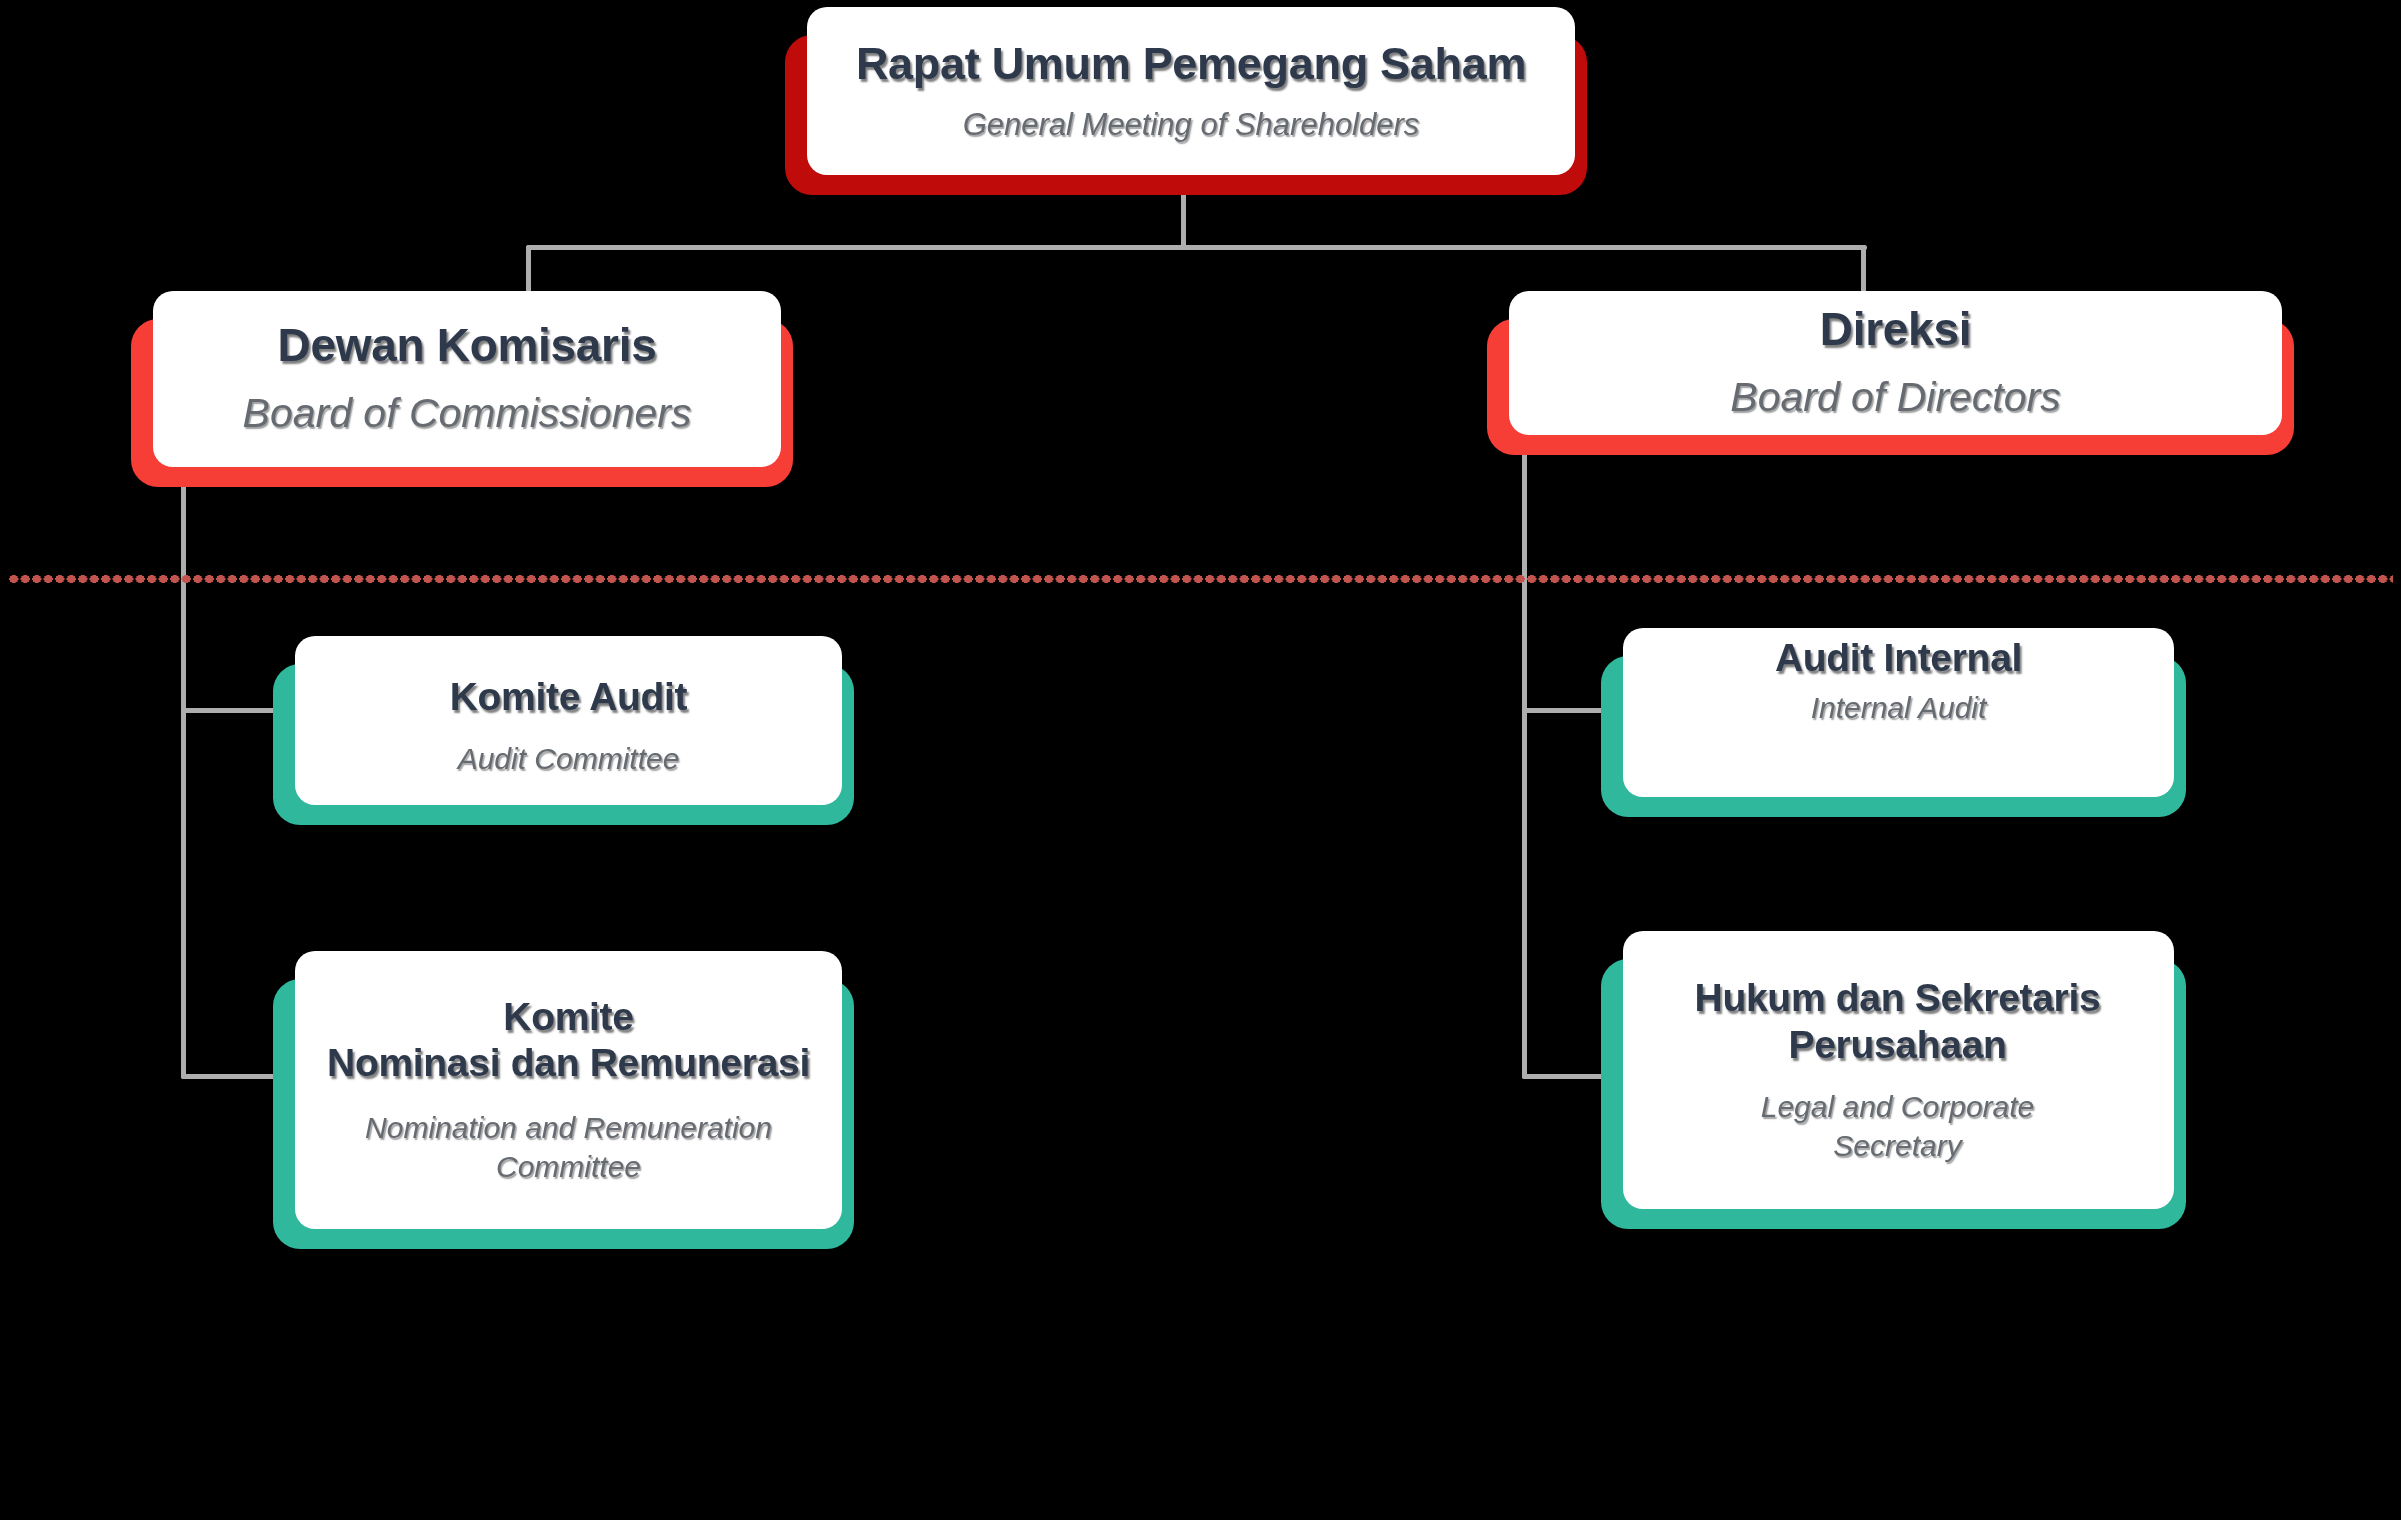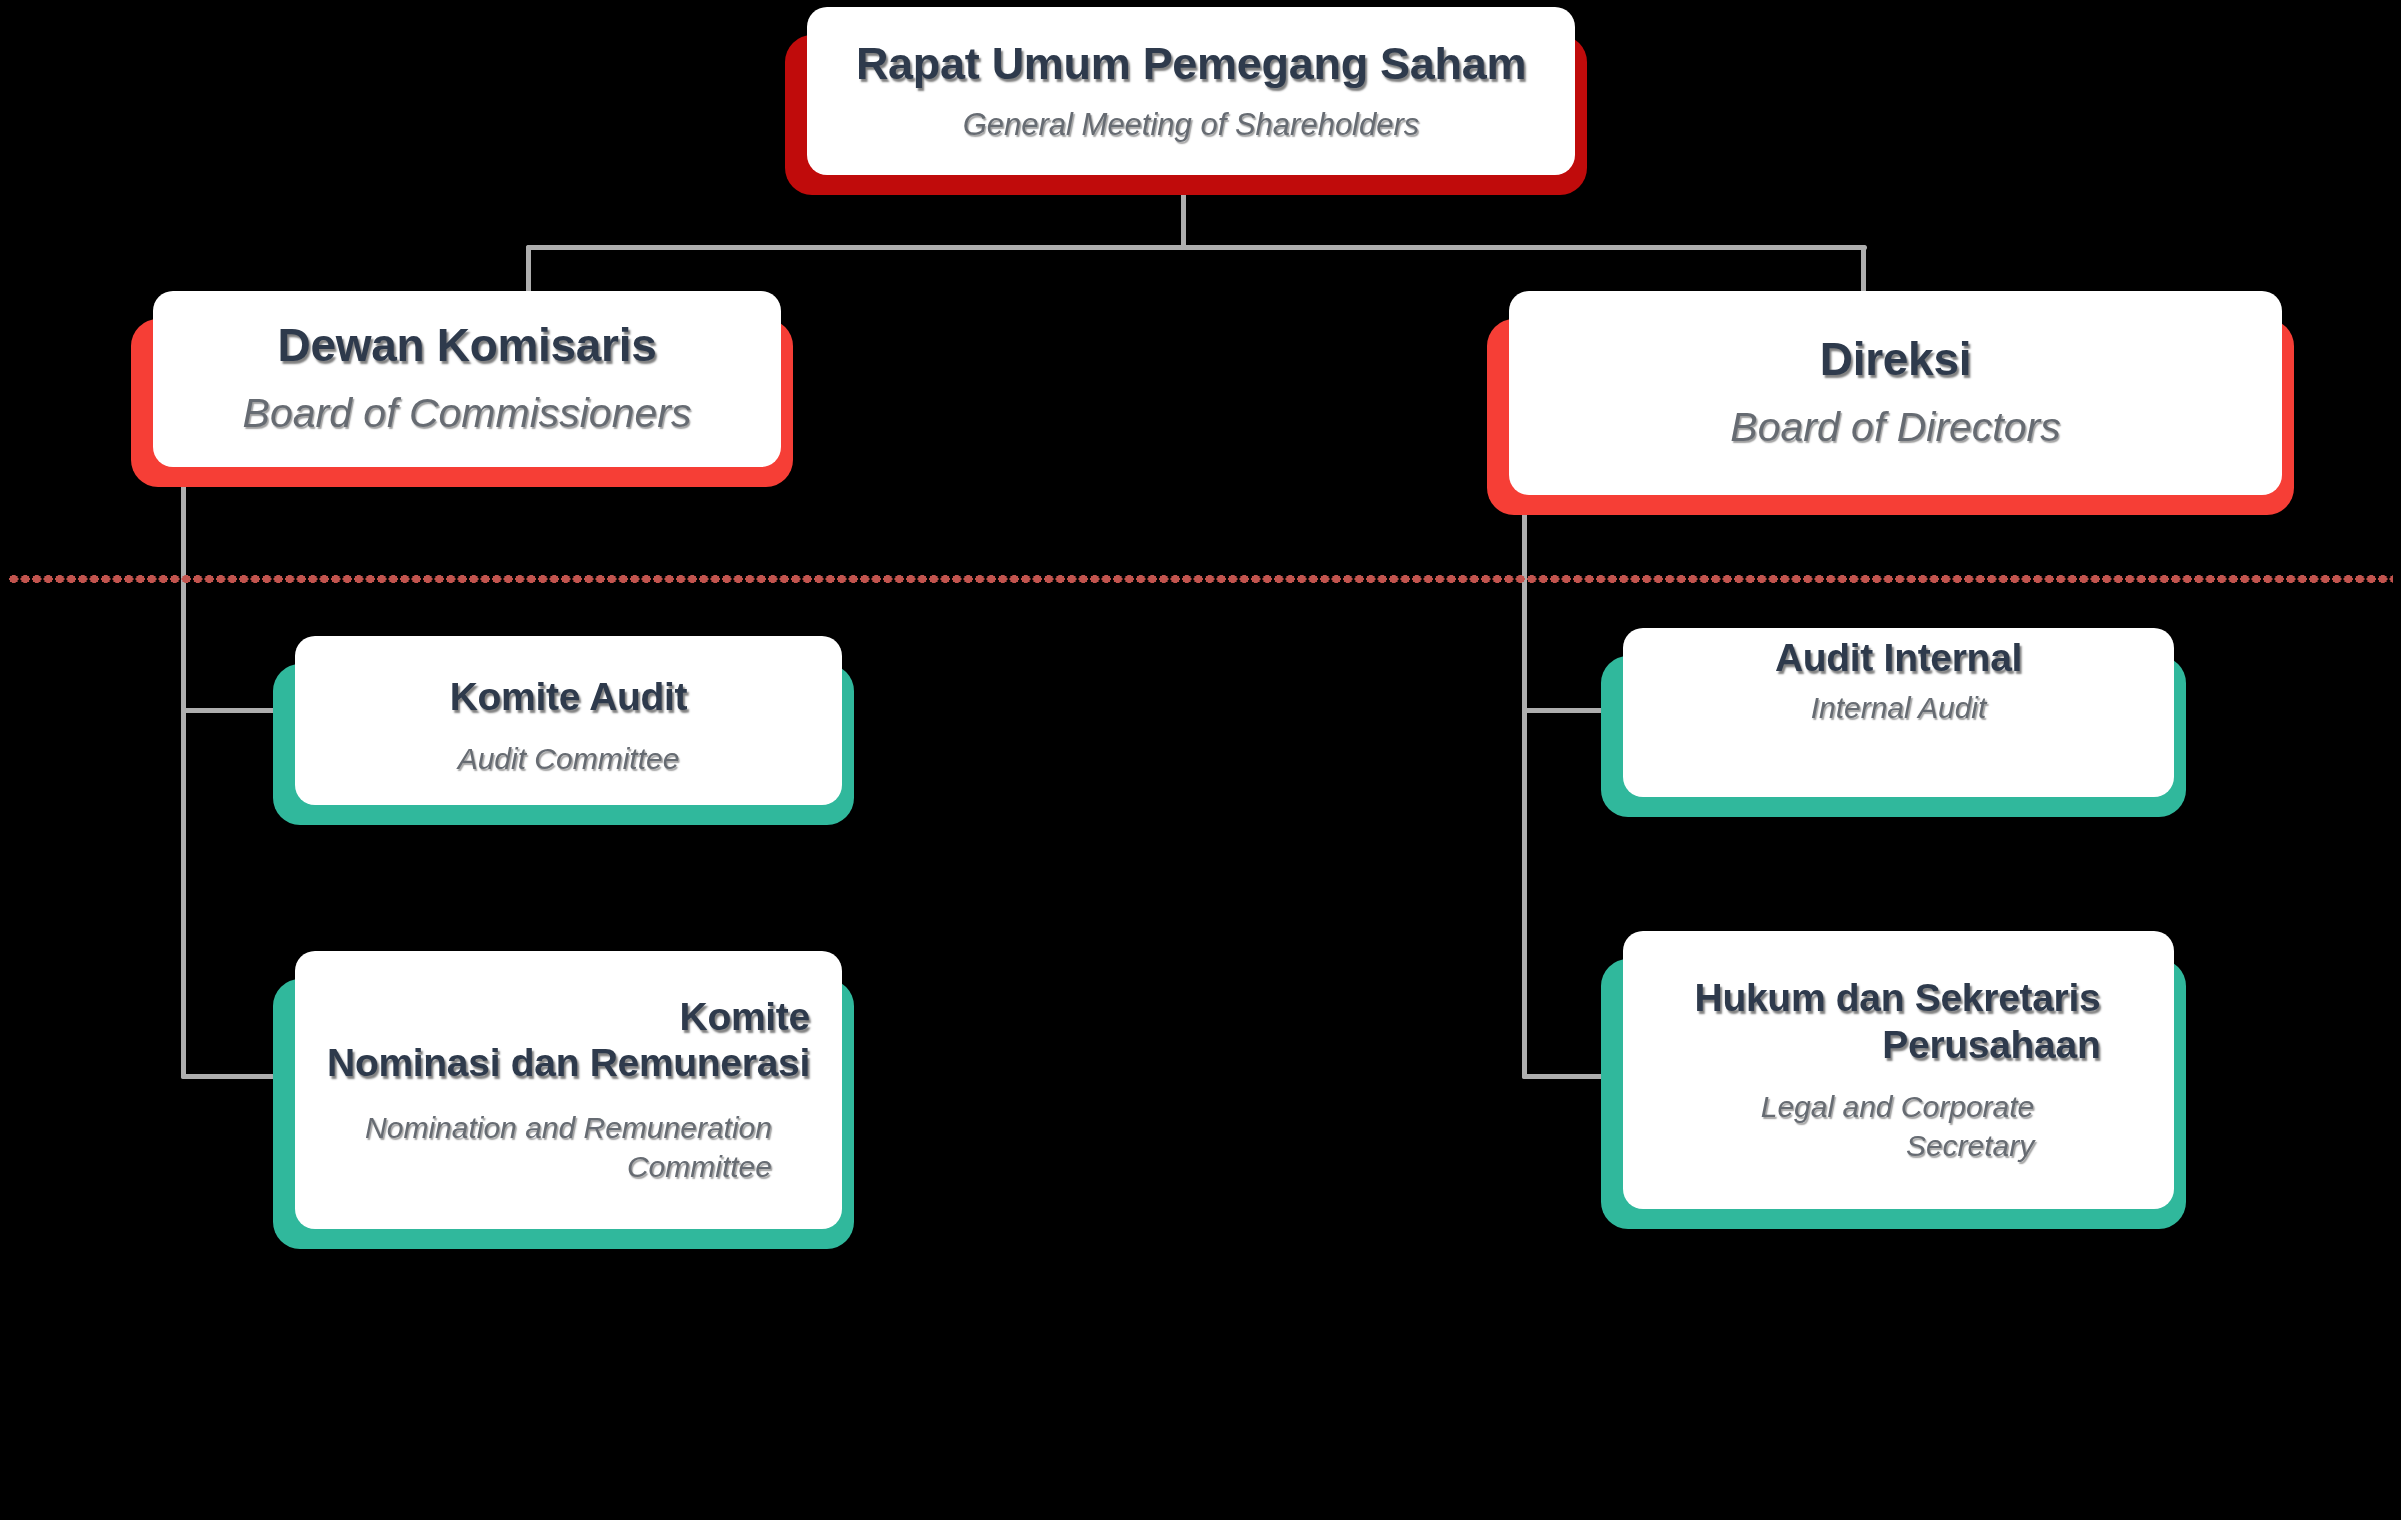--- a/index.html
+++ b/index.html
@@ -6,21 +6,21 @@
     --bg: #000000;
     --card-bg: #ffffff;
     --title-text: #2e3a4c;
     --subtitle-text: #666b72;
     --connector: #aeaeae;
     --divider-dots: #c2544e;
     --accent-dark-red: #c00b0b;
     --accent-red: #f63e36;
     --accent-teal: #30b89c;
   }
-  * { margin: 0; padding: 0; box-sizing: border-box; text-align: right; }
+  * { margin: 0; padding: 0; box-sizing: border-box; }
   html, body { background: var(--bg); }
   body { font-family: "Liberation Sans", "DejaVu Sans", sans-serif; }
 
   .canvas {
     position: relative;
     width: 2401px;
     height: 1520px;
     background: var(--bg);
     overflow: hidden;
   }
@@ -140,21 +140,21 @@
     </div>
   </div>
 
   <div class="node lv2 accent-red node-dewan" style="left:153px; top:291px; width:628px; height:176px;">
     <div class="card">
       <div class="title">Dewan Komisaris</div>
       <div class="subtitle">Board of Commissioners</div>
     </div>
   </div>
 
-  <div class="node lv2 accent-red node-direksi" style="left:1509px; top:291px; width:773px; height:204px;">
+  <div class="node lv2 accent-red node-direksi" style="left:1509px; top:291px; width:773px; height:144px;">
     <div class="card">
       <div class="title">Direksi</div>
       <div class="subtitle">Board of Directors</div>
     </div>
   </div>
 
   <div class="node lv3 accent-teal node-komite-audit" style="left:295px; top:628px; width:547px; height:169px;">
     <div class="card">
       <div class="title">Komite Audit</div>
       <div class="subtitle">Audit Committee</div>

